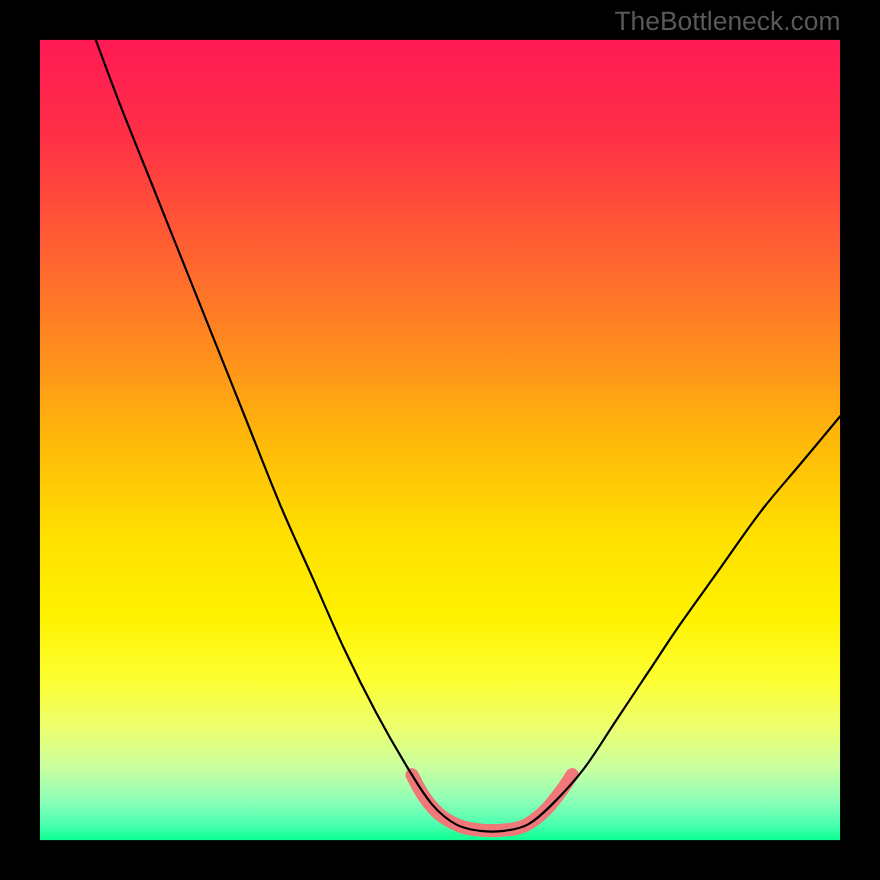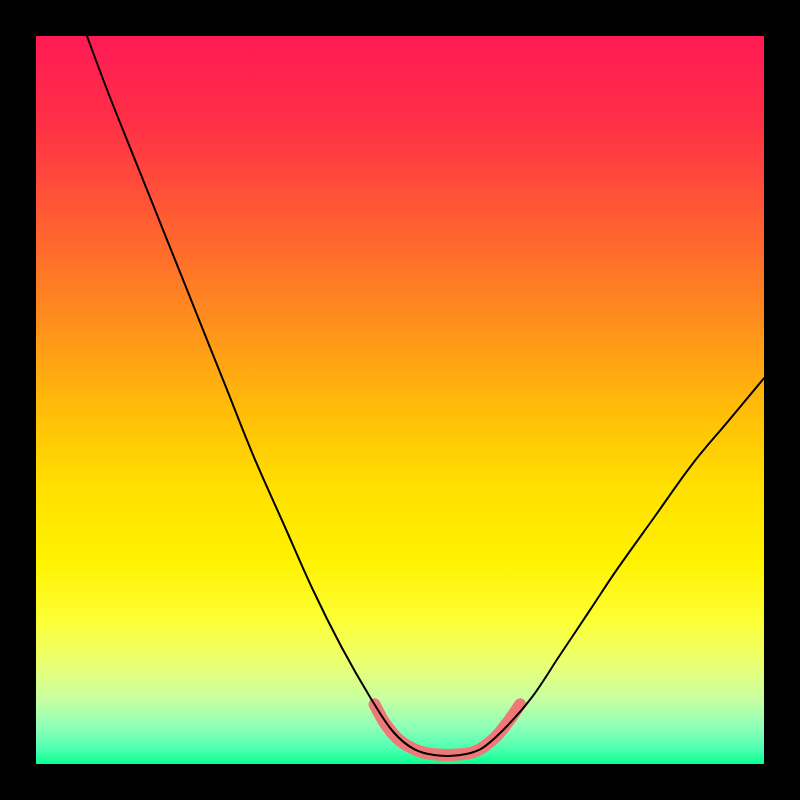--- a/index.html
+++ b/index.html
@@ -75,13 +75,14 @@
       </defs>
       <rect x="0" y="0" width="728" height="728" fill="url(#bgGrad)"></rect>
     </svg>
 
     <svg class="curve-svg" viewBox="0 0 728 728" preserveAspectRatio="none">
       <path id="optimal-band-path" fill="none" stroke="#f07878" stroke-width="12" stroke-linecap="round" stroke-linejoin="round" d="M 338.52 668.30 C 340.49 671.84, 344.85 681.41, 349.44 687.96 C 354.03 694.51, 358.10 699.86, 364.00 704.70 C 369.90 709.55, 375.65 712.41, 382.20 714.90 C 388.75 717.39, 393.19 717.88, 400.40 718.54 C 407.61 719.19, 415.03 719.19, 422.24 718.54 C 429.45 717.88, 433.89 717.91, 440.44 714.90 C 446.99 711.88, 452.74 707.30, 458.64 701.79 C 464.54 696.29, 468.61 690.35, 473.20 684.32 C 477.79 678.29, 482.15 671.19, 484.12 668.30"></path>
       <path id="bottleneck-curve-path" fill="none" stroke="#000000" stroke-width="2" stroke-linecap="round" stroke-linejoin="round" d="M 50.96 0.00 C 54.89 10.48, 63.63 34.65, 72.80 58.24 C 81.97 81.83, 91.44 104.83, 101.92 131.04 C 112.40 157.25, 120.56 177.63, 131.04 203.84 C 141.52 230.05, 149.68 250.43, 160.16 276.64 C 170.64 302.85, 178.80 323.23, 189.28 349.44 C 199.76 375.65, 207.92 397.34, 218.40 422.24 C 228.88 447.14, 237.04 464.17, 247.52 487.76 C 258.00 511.35, 266.16 531.00, 276.64 553.28 C 287.12 575.56, 295.28 591.86, 305.76 611.52 C 316.24 631.18, 325.71 647.41, 334.88 662.48 C 344.05 677.55, 348.86 686.07, 356.72 695.24 C 364.58 704.41, 370.70 709.12, 378.56 713.44 C 386.42 717.76, 392.54 718.22, 400.40 719.26 C 408.26 720.31, 414.38 720.31, 422.24 719.26 C 430.10 718.22, 436.22 717.76, 444.08 713.44 C 451.94 709.12, 456.75 704.41, 465.92 695.24 C 475.09 686.07, 484.56 676.24, 495.04 662.48 C 505.52 648.72, 513.68 634.52, 524.16 618.80 C 534.64 603.08, 542.80 590.84, 553.28 575.12 C 563.76 559.40, 570.61 548.48, 582.40 531.44 C 594.19 514.40, 605.70 498.83, 618.80 480.48 C 631.90 462.13, 642.10 446.56, 655.20 429.52 C 668.30 412.48, 678.50 401.56, 691.60 385.84 C 704.70 370.12, 721.45 350.02, 728.00 342.16"></path>
     </svg>
   </div>
 
+  <div class="watermark">TheBottleneck.com</div>
 </div>
 
 </body></html>

